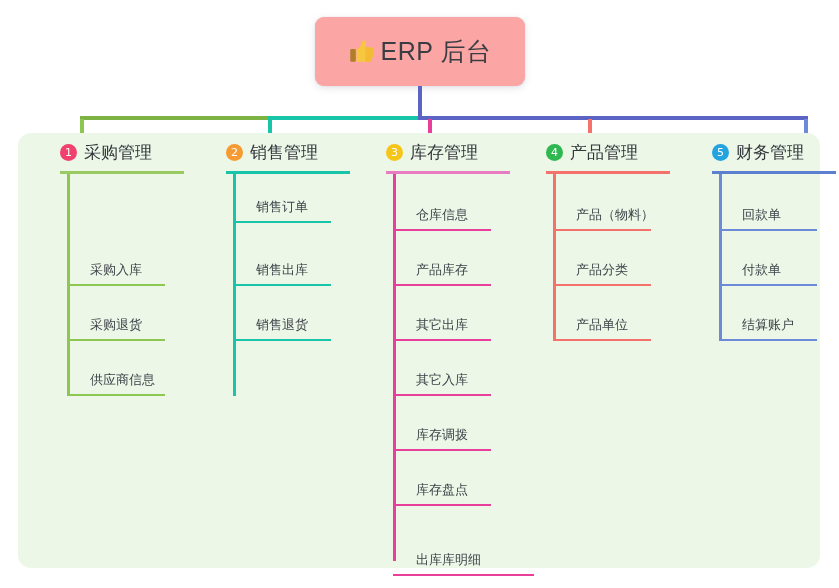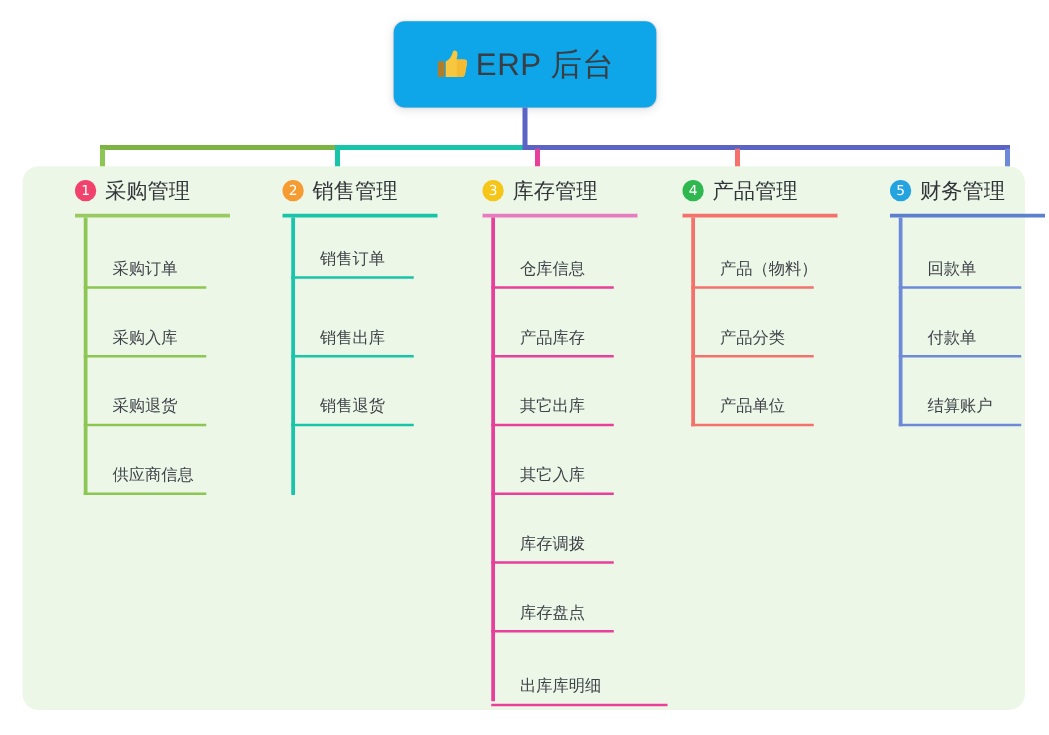--- a/index.html
+++ b/index.html
@@ -16,21 +16,21 @@
     color: #3c3f43;
   }
 
   
   #root-card {
     position: absolute;
     left: 315px;
     top: 17px;
     width: 210px;
     height: 69px;
-    background: #0ea5e9;
+    background: #fca5a5;
     border-radius: 9px;
     box-shadow: 0 2px 7px rgba(120,125,140,0.22), 0 0 1px rgba(120,125,140,0.30);
     display: flex;
     align-items: center;
     justify-content: center;
     gap: 5px;
     box-sizing: border-box;
   }
   #root-card .thumb {
     width: 27px;
@@ -173,24 +173,20 @@
 
 <div id="panel">
   <div id="columns-host">
       <div class="column" style="left: 22px;">
         <div class="col-head">
           <span class="badge" style="background: rgb(240, 66, 109);">1</span>
           <span class="col-title">采购管理</span>
         </div>
         <div class="head-rule" style="width: 124px; background: rgb(154, 203, 99);"></div>
         <div class="spine" style="background: rgb(140, 198, 83); height: 222px;"></div>
-        <div class="leaf" style="top: 62px;">
-          <span class="leaf-text">采购订单</span>
-          <div class="leaf-rule" style="background: rgb(140, 198, 83);"></div>
-        </div>
         <div class="leaf" style="top: 117px;">
           <span class="leaf-text">采购入库</span>
           <div class="leaf-rule" style="background: rgb(140, 198, 83);"></div>
         </div>
         <div class="leaf" style="top: 172px;">
           <span class="leaf-text">采购退货</span>
           <div class="leaf-rule" style="background: rgb(140, 198, 83);"></div>
         </div>
         <div class="leaf" style="top: 227px;">
           <span class="leaf-text">供应商信息</span>
@@ -241,21 +237,21 @@
           <div class="leaf-rule" style="background: rgb(232, 64, 154);"></div>
         </div>
         <div class="leaf" style="top: 282px;">
           <span class="leaf-text">库存调拨</span>
           <div class="leaf-rule" style="background: rgb(232, 64, 154);"></div>
         </div>
         <div class="leaf" style="top: 337px;">
           <span class="leaf-text">库存盘点</span>
           <div class="leaf-rule" style="background: rgb(232, 64, 154);"></div>
         </div>
-        <div class="leaf" style="top: 396px; padding-left: 43px;">
+        <div class="leaf" style="top: 407px; padding-left: 43px;">
           <span class="leaf-text">出库库明细</span>
           <div class="leaf-rule" style="background: rgb(232, 64, 154);"></div>
         </div>
       </div>
       <div class="column" style="left: 508px;">
         <div class="col-head">
           <span class="badge" style="background: rgb(46, 184, 79);">4</span>
           <span class="col-title">产品管理</span>
         </div>
         <div class="head-rule" style="width: 124px; background: rgb(244, 114, 107);"></div>

